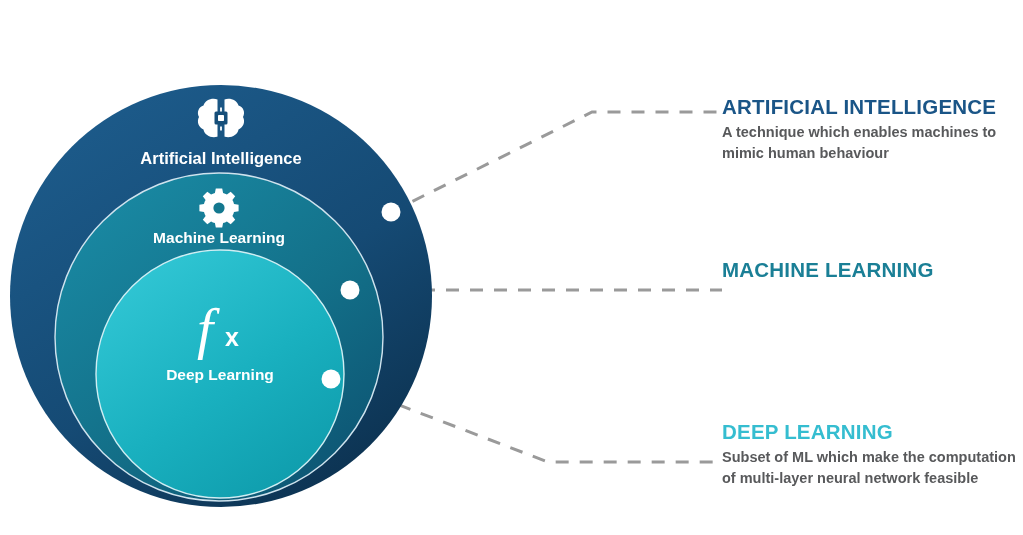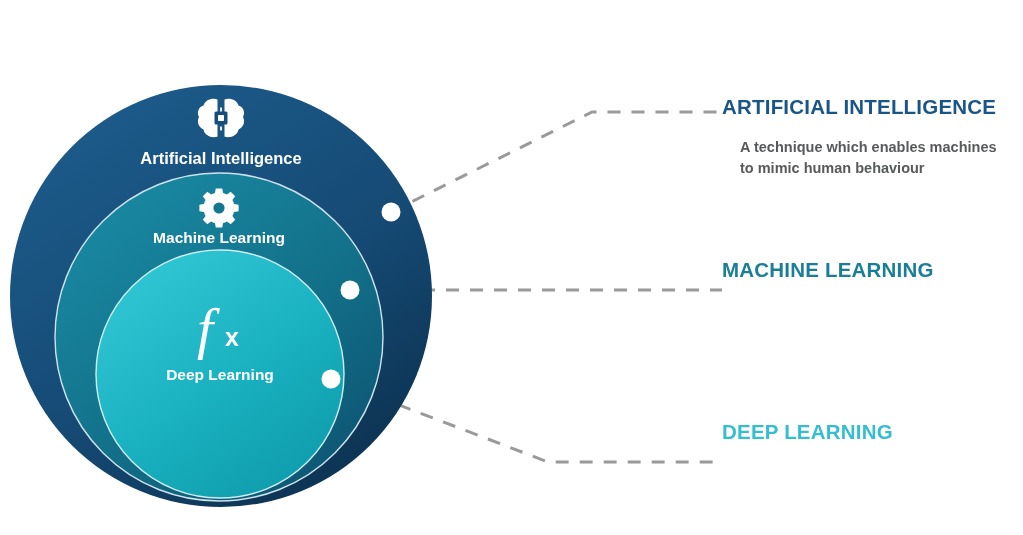--- a/index.html
+++ b/index.html
@@ -55,21 +55,21 @@
     line-height: 1.12;
     margin: 0 0 3px 0;
     white-space: nowrap;
   }
   .callout-desc {
     font-family: "Liberation Sans", sans-serif;
     font-weight: bold;
     font-size: 14.5px;
     line-height: 1.45;
     color: #58595b;
-    margin: 18px;
+    margin: 0;
   }
 
   #callout-ai  { top: 96px; }
   #callout-ml  { top: 259px; }
   #callout-dl  { top: 421px; }
 </style>
 </head>
 <body>
 
 <div id="diagram-root">
@@ -176,15 +176,16 @@
     <p class="callout-title" style="color:#1a5587">ARTIFICIAL INTELLIGENCE</p>
     <p class="callout-desc">A technique which enables machines to mimic human behaviour</p>
   </div>
 
   <div class="callout" id="callout-ml">
     <p class="callout-title" style="color:#1a7f96">MACHINE LEARNING</p>
   </div>
 
   <div class="callout" id="callout-dl">
     <p class="callout-title" style="color:#35bdd0">DEEP LEARNING</p>
+    <p class="callout-desc">Subset of ML which make the computation of multi-layer neural network feasible</p>
   </div>
 
 </div>
 
 </body></html>

